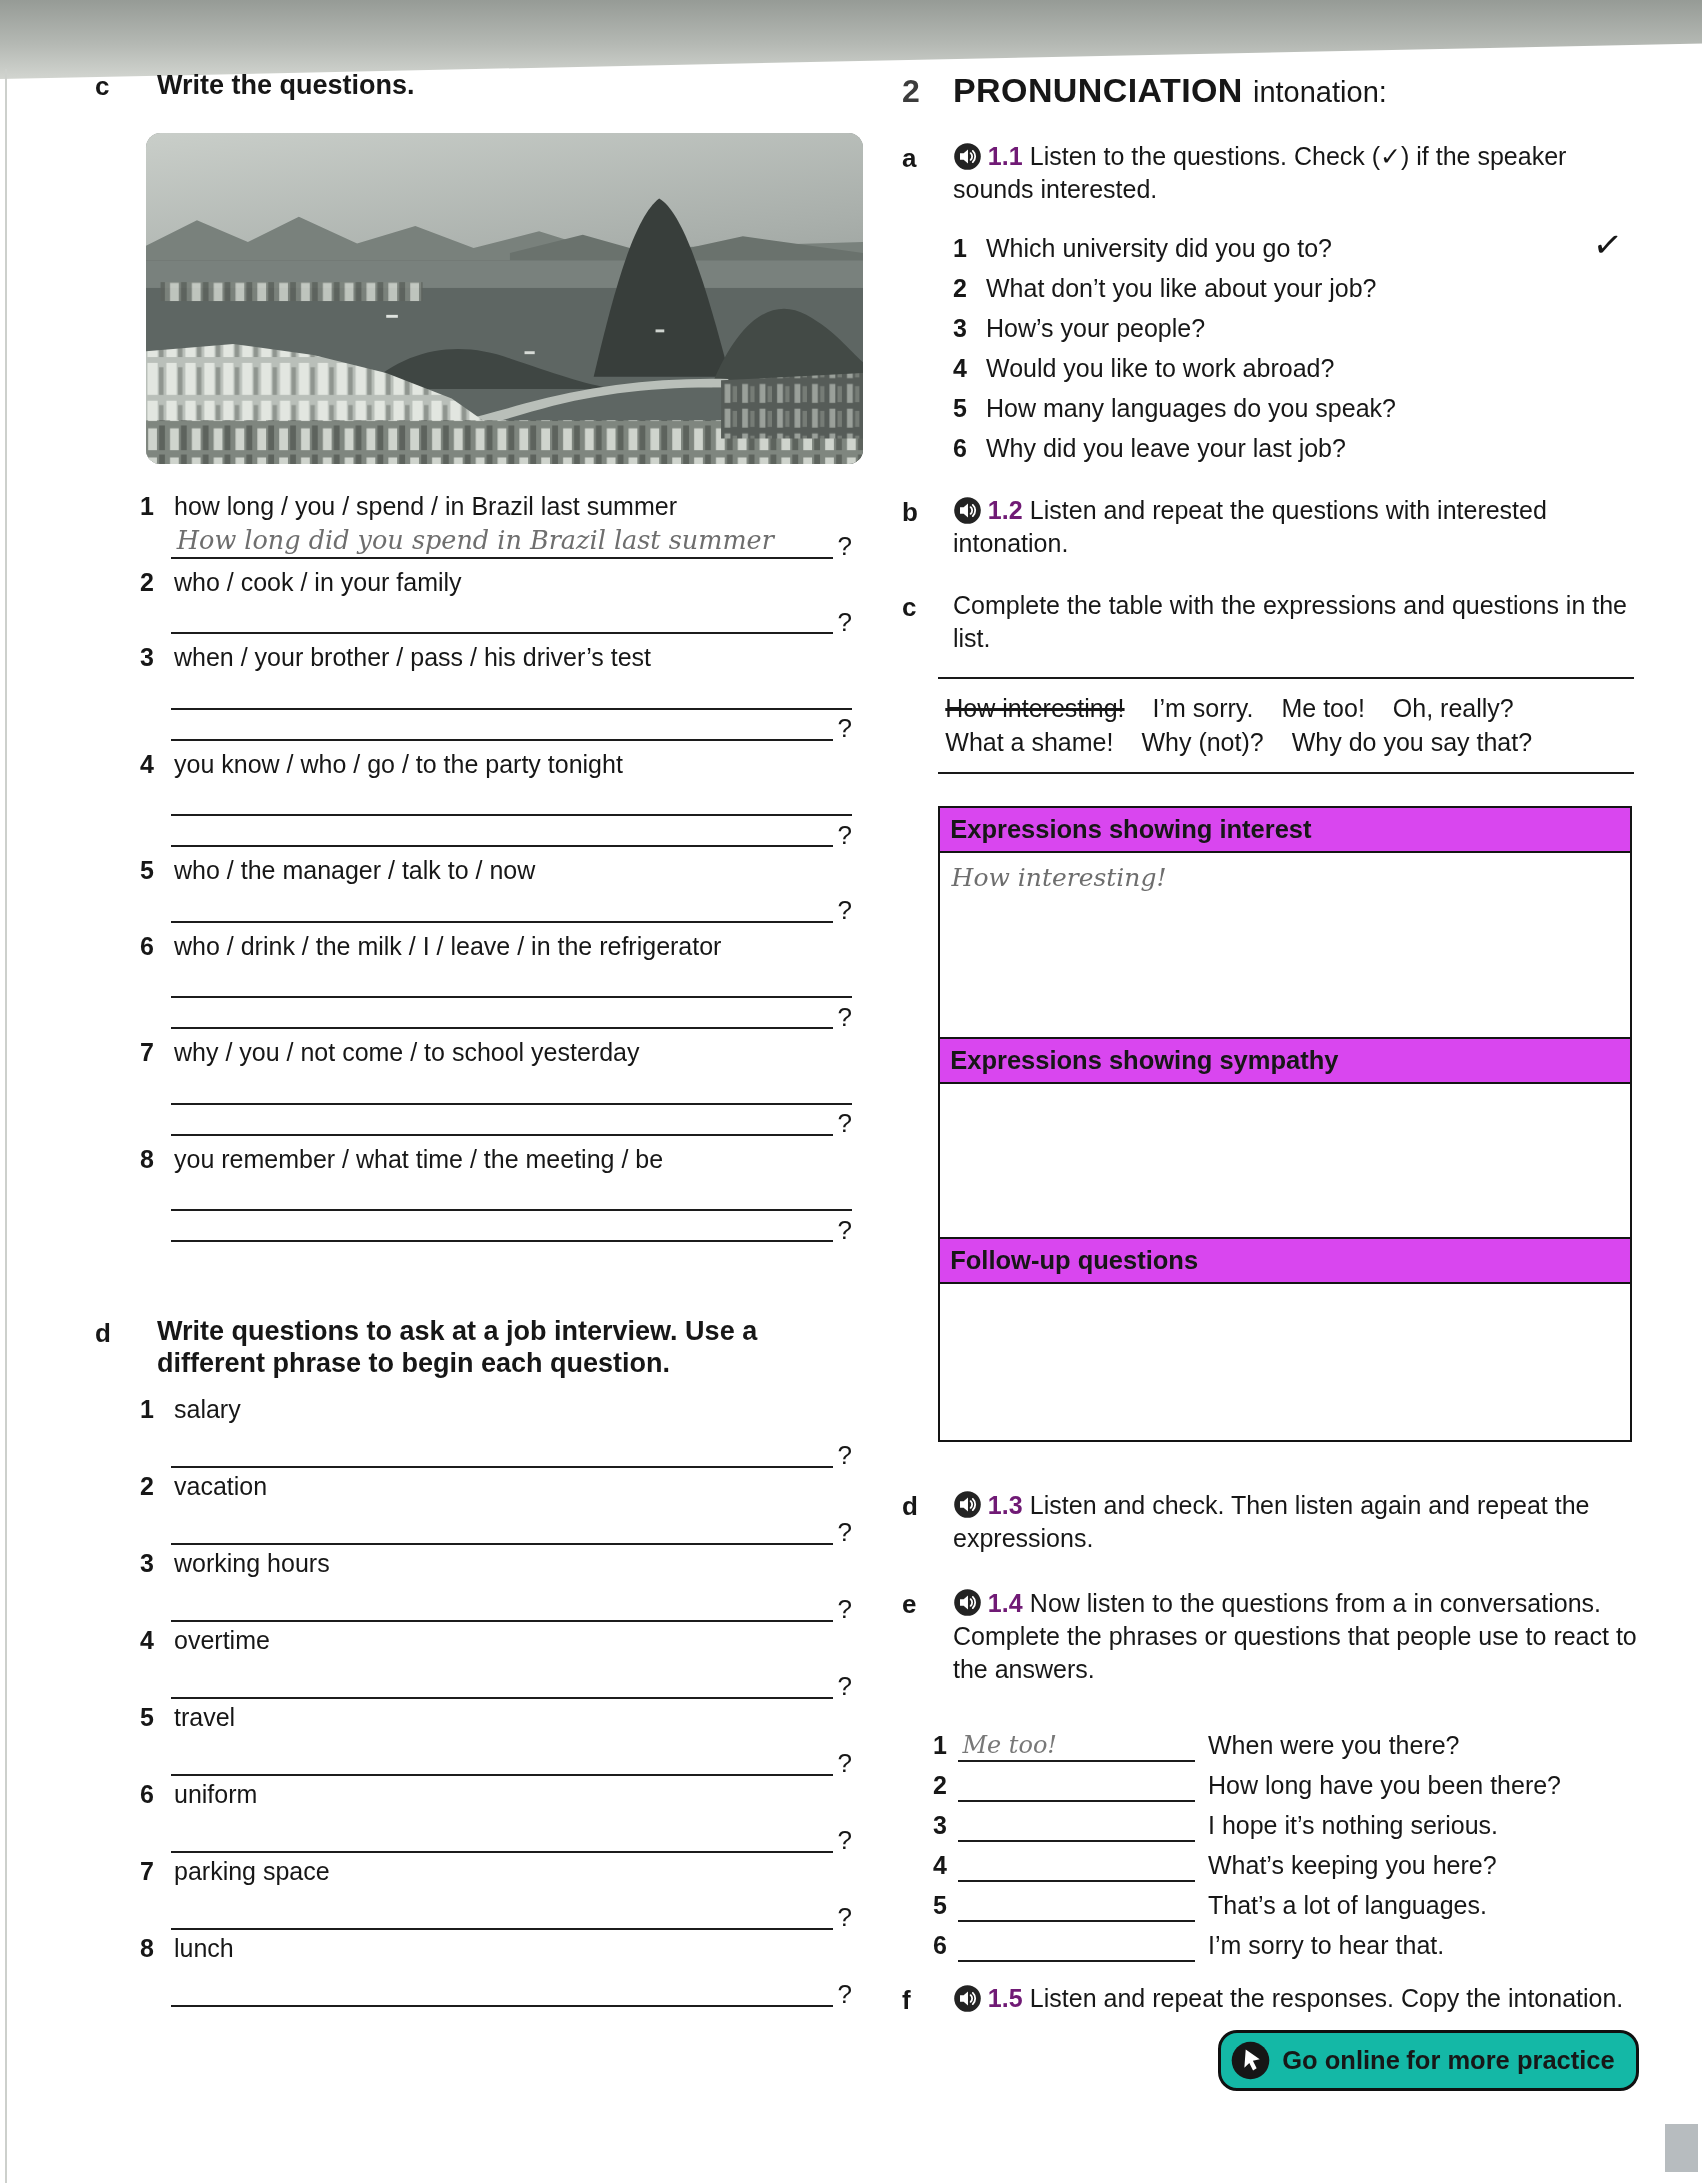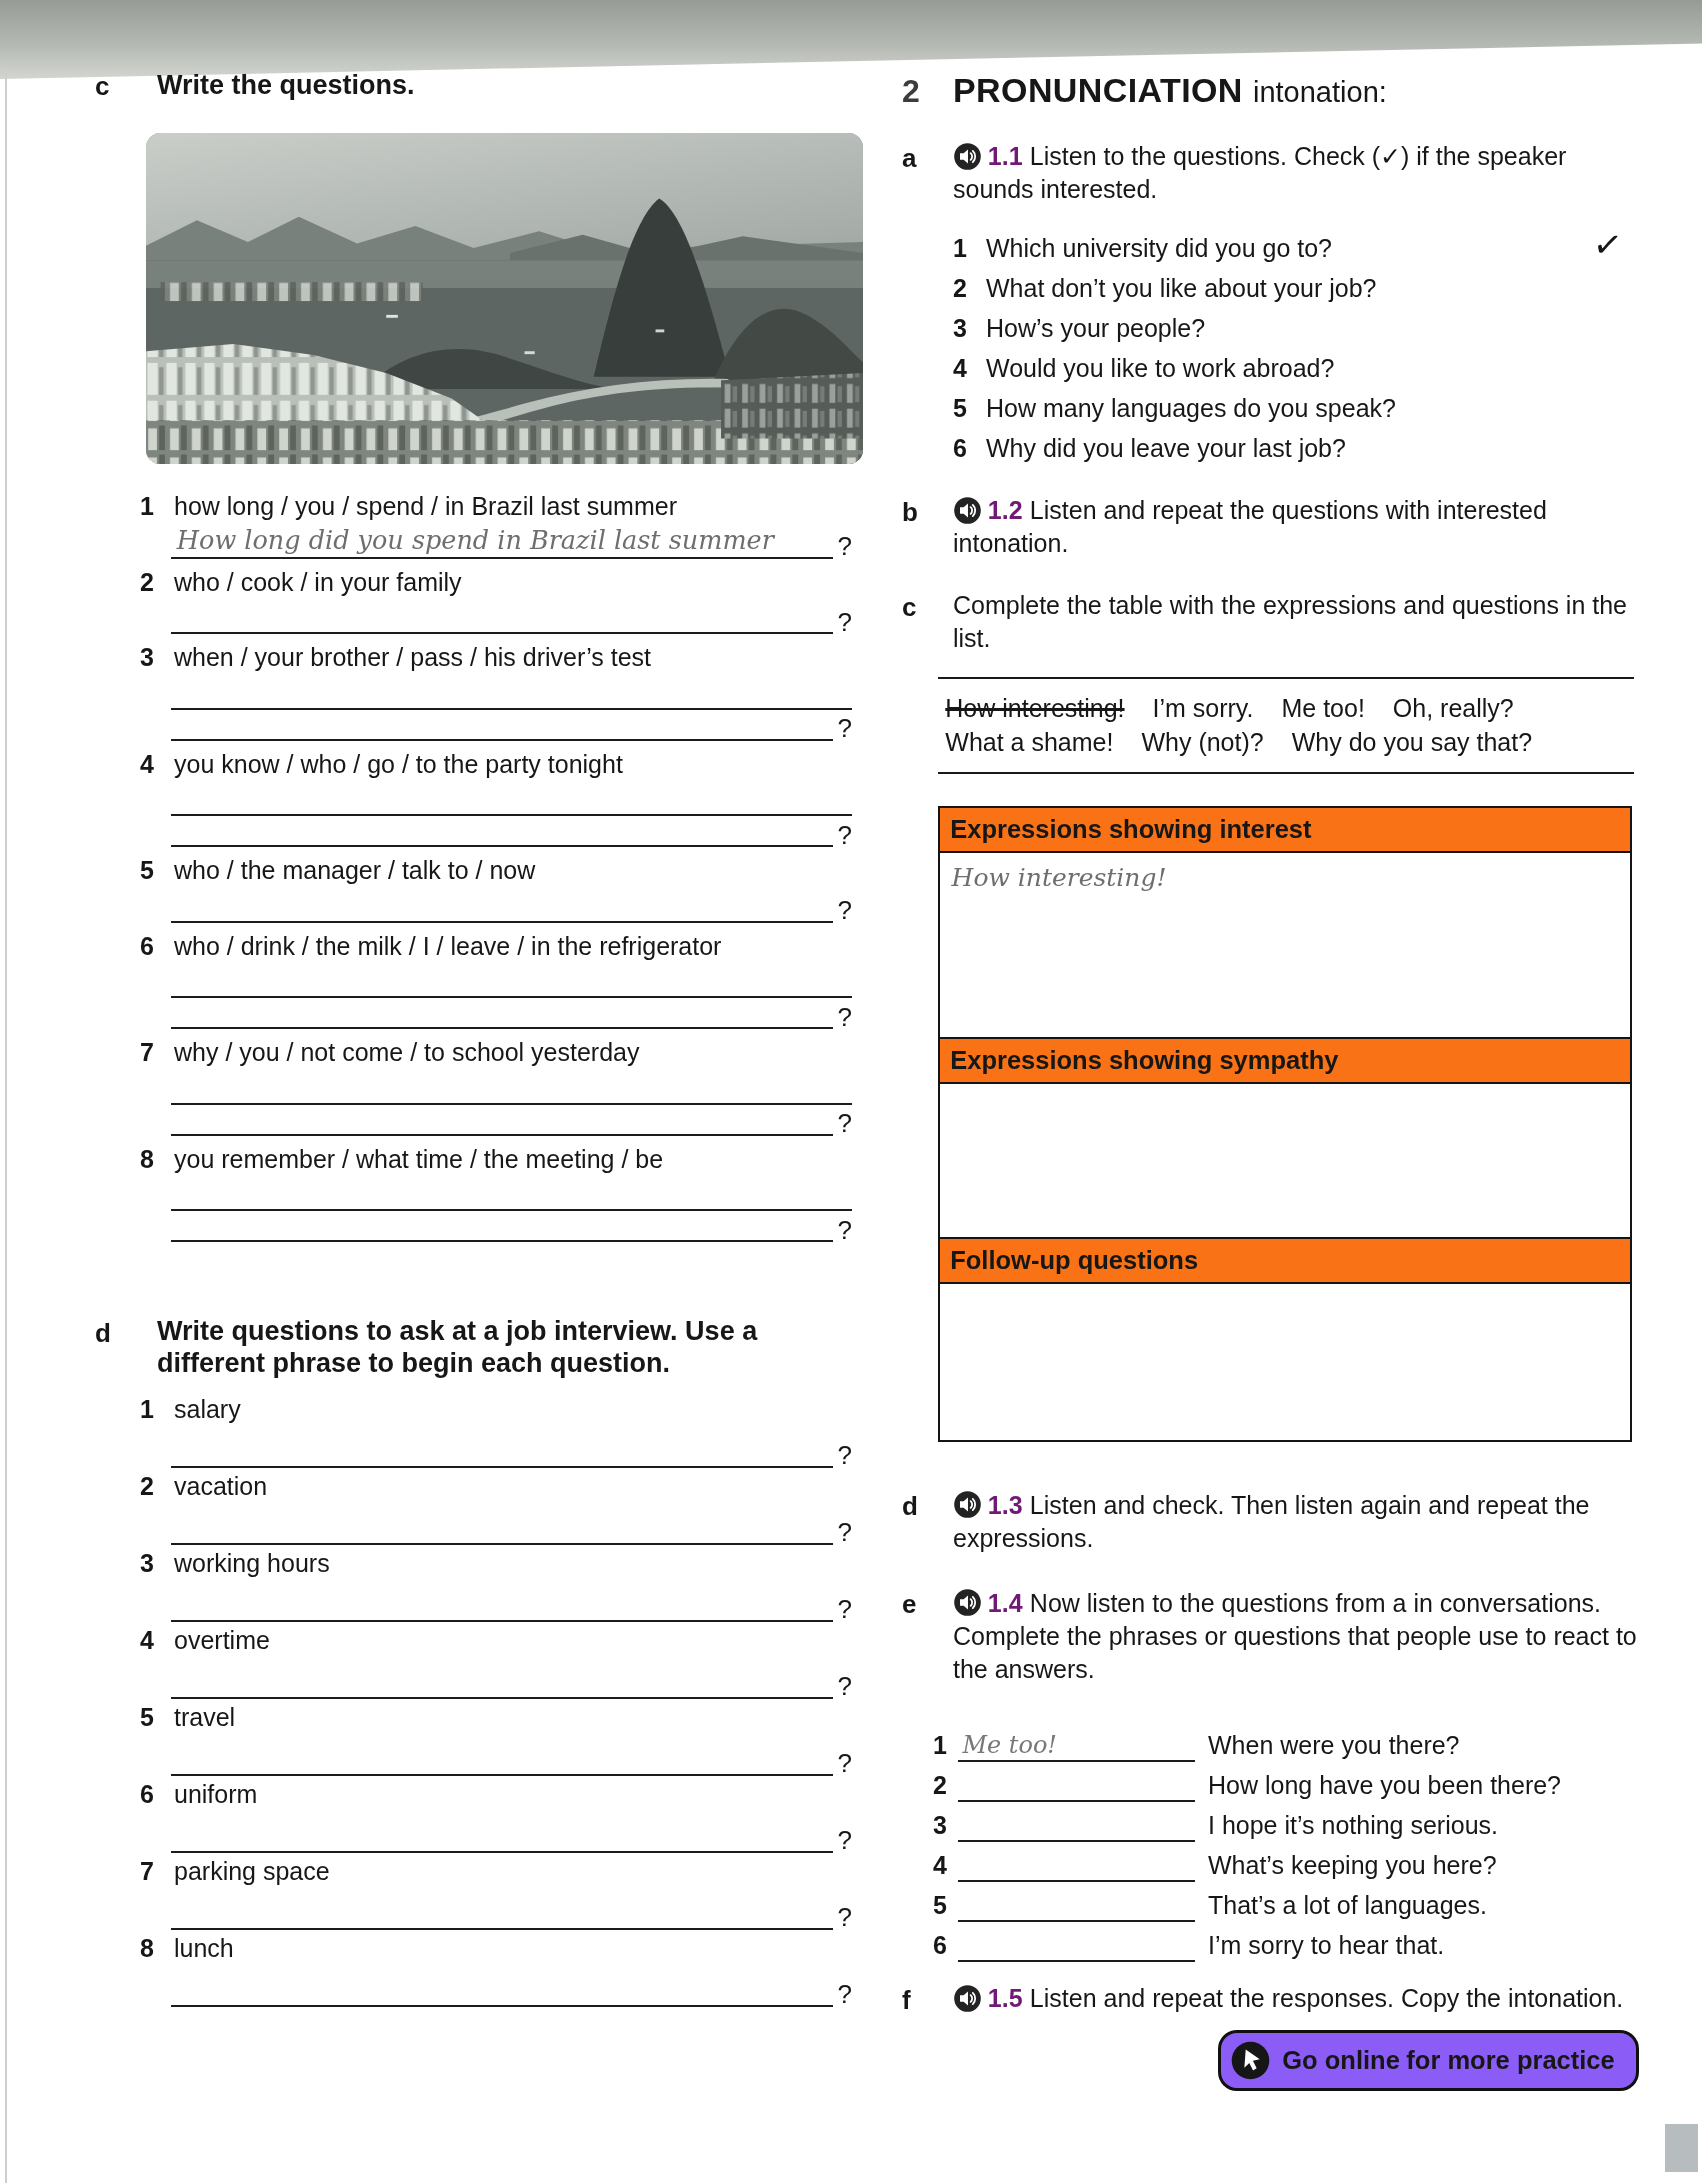--- a/index.html
+++ b/index.html
@@ -69,36 +69,36 @@
   .qrow{position:relative;display:flex;font-size:25px;height:40px;line-height:40px;}
   .qnum{flex:0 0 33px;font-weight:700;}
   .checkslot{position:absolute;left:640px;top:-2.9px;font-size:35px;font-weight:700;transform:rotate(7deg);font-family:"DejaVu Sans",sans-serif;}
 
   .wordbox{margin:22px 0 0 36px;width:686px;border-top:2.9px solid #191919;border-bottom:2.9px solid #191919;
     padding:11.6px 2.9px 13px 7.3px;font-size:25px;line-height:34px;}
   .wordbox span{margin-right:28px;white-space:nowrap;}
   .struck{text-decoration:line-through;text-decoration-thickness:2.5px;}
 
   .xtable{margin:32px 0 0 36px;width:690px;border:2.9px solid #141414;}
-  .thead{border-bottom:2.9px solid #141414;background:#f97316;font-weight:700;font-size:25.5px;padding:5.8px 10.2px;line-height:32px;}
+  .thead{border-bottom:2.9px solid #141414;background:#d946ef;font-weight:700;font-size:25.5px;padding:5.8px 10.2px;line-height:32px;}
   .tcell{padding:8.7px 11.6px;font-size:25px;}
   .tcell.c1{height:166px;border-bottom:2.9px solid #141414;}
   .tcell.c2{height:135px;border-bottom:2.9px solid #141414;}
   .tcell.c3{height:138px;}
   .tcell .hand{padding-left:0;font-size:25px;}
 
   .elist{margin:36px 0 0 31px;}
   .erow{display:flex;align-items:flex-end;height:40px;font-size:25px;}
   .enum{flex:0 0 25px;font-weight:700;line-height:33px;}
   .eblank{width:237px;border-bottom:2.9px solid #1c1c1c;height:33px;display:flex;align-items:flex-end;}
   .ehand{font-family:"DejaVu Serif",serif;font-style:italic;color:#787878;font-size:24px;line-height:29px;padding-left:4.4px;white-space:nowrap;}
   .eresp{margin-left:13px;line-height:33px;}
 
   .gobtn{margin:14.6px 0 0 316px;width:421px;height:61px;border:3.6px solid #101010;border-radius:19px;
-    display:flex;align-items:center;background:#8b5cf6;box-sizing:border-box;cursor:pointer;}
+    display:flex;align-items:center;background:#14b8a6;box-sizing:border-box;cursor:pointer;}
   .gobtn svg{width:41px;height:41px;margin:0 11.6px 0 8.7px;flex:0 0 auto;}
   .gtext{font-size:25.5px;font-weight:700;white-space:nowrap;}
   .gtext .grest{font-weight:700;margin-left:6.5px;}
 </style>
 </head>
 <body>
 
 <div class="topband"></div>
 <div class="edgeline"></div>
 <div class="graysquare"></div>

